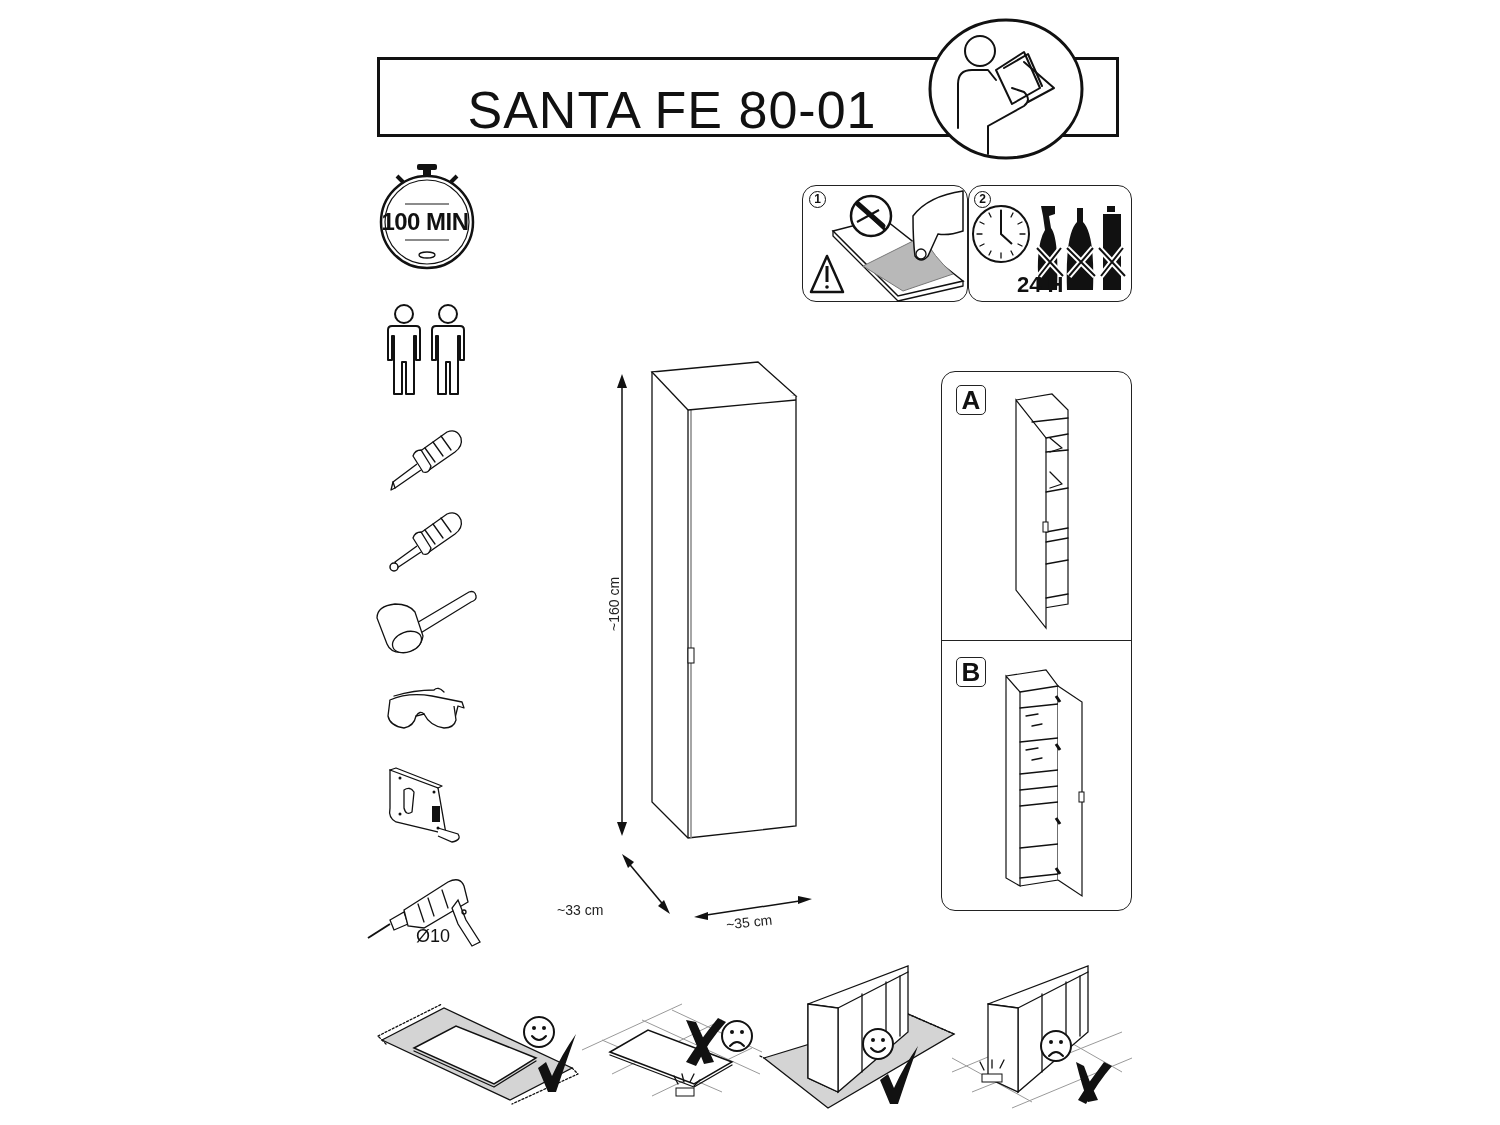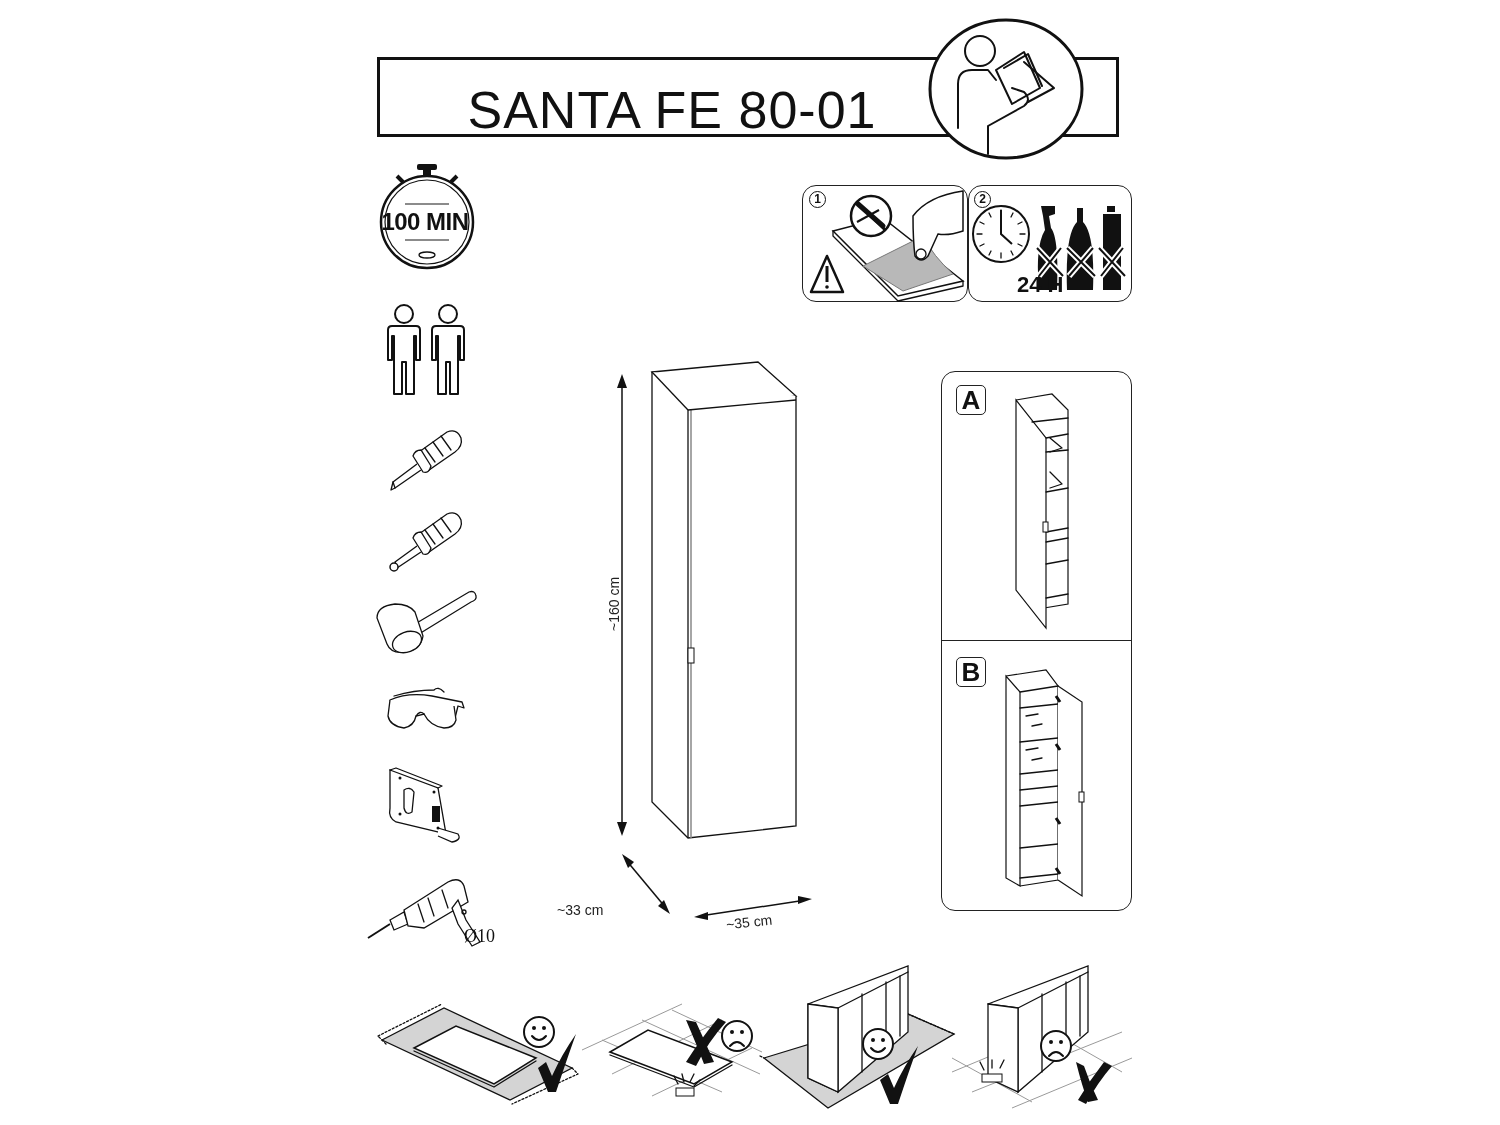--- a/index.html
+++ b/index.html
@@ -167,21 +167,21 @@
 
 <div class="abs" style="left:368px;top:872px;width:120px;height:78px;">
   <svg width="120" height="78" viewBox="0 0 120 78">
     <path d="M0 66 L22 52" stroke="#111" stroke-width="2"></path>
     <path d="M22 48 L36 40 L40 52 L26 58 Z" fill="#fff" stroke="#111" stroke-width="1.3"></path>
     <path d="M36 38 L80 10 Q92 4 96 14 L100 30 L56 56 L40 54 Z" fill="#fff" stroke="#111" stroke-width="1.3"></path>
     <path d="M50 32 L56 50 M60 26 L66 44 M74 18 L80 36" class="th"></path>
     <path d="M90 28 L98 48 L112 70 L104 74 L90 52 L84 36 Z" fill="#fff" stroke="#111" stroke-width="1.3"></path>
     <circle cx="96" cy="40" r="2" class="th"></circle>
   </svg>
-  <div class="abs" style="left:48px;top:54px;font-family:Liberation Serif, serif;font-size:18px;margin-left:48px;">Ø10</div>
+  <div class="abs" style="left:48px;top:54px;font-family:Liberation Sans, sans-serif;font-size:18px;">Ø10</div>
 </div>
 
 <div class="abs" style="left:600px;top:360px;width:220px;height:580px;">
   <svg width="220" height="580" viewBox="0 0 220 580">
     <g>
       <path d="M52 12 L158 2 L196 36 L90 48 Z" fill="#fff" stroke="#111" stroke-width="1.3"></path>
       <path d="M52 12 L52 442 L88 478 L196 466 L196 36" fill="#fff" stroke="#111" stroke-width="1.3"></path>
       <path d="M88 50 L88 478" stroke="#111" stroke-width="1.3"></path>
       <path d="M91 50 L91 478" stroke="#888" stroke-width="1.5"></path>
       <path d="M88 50 L196 40" stroke="#111" stroke-width="1.3"></path>

